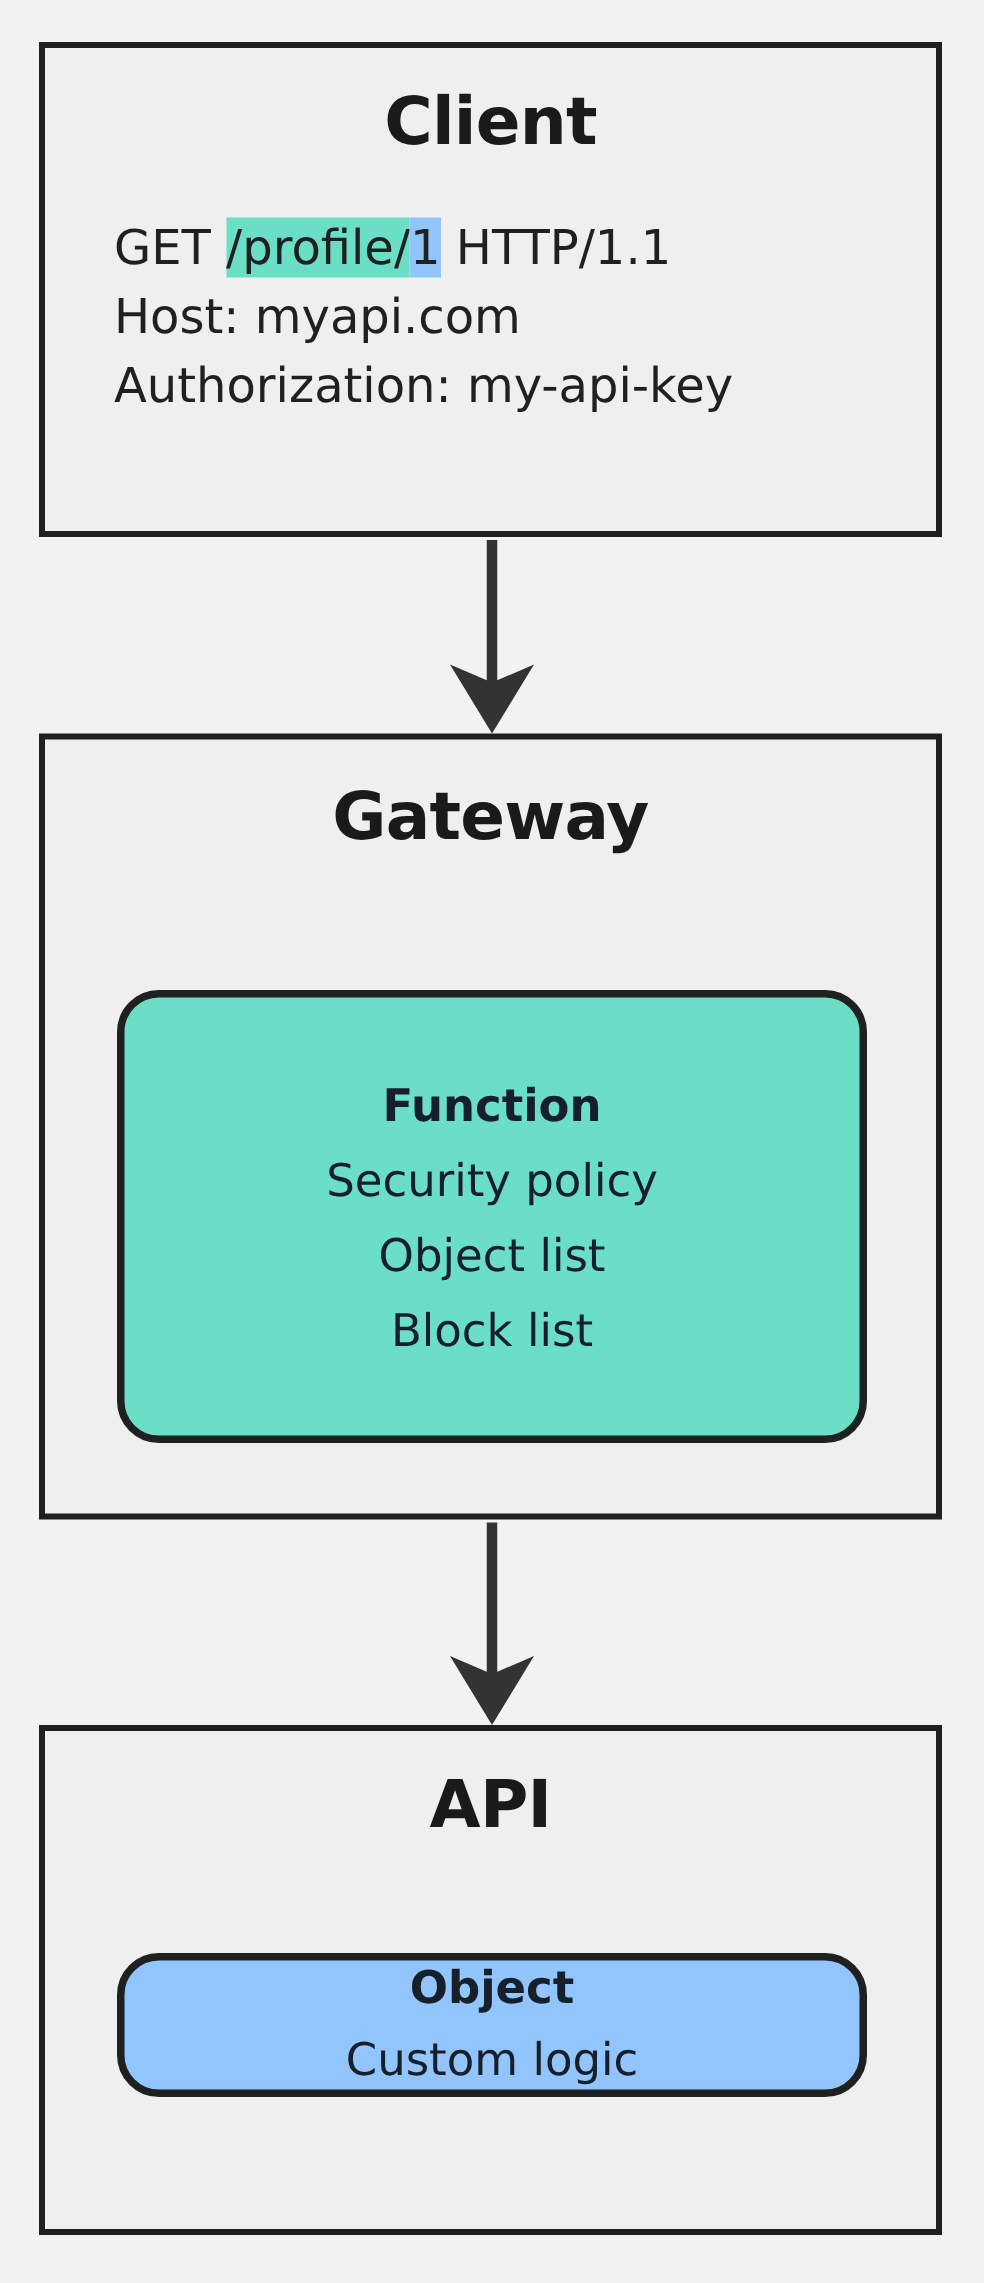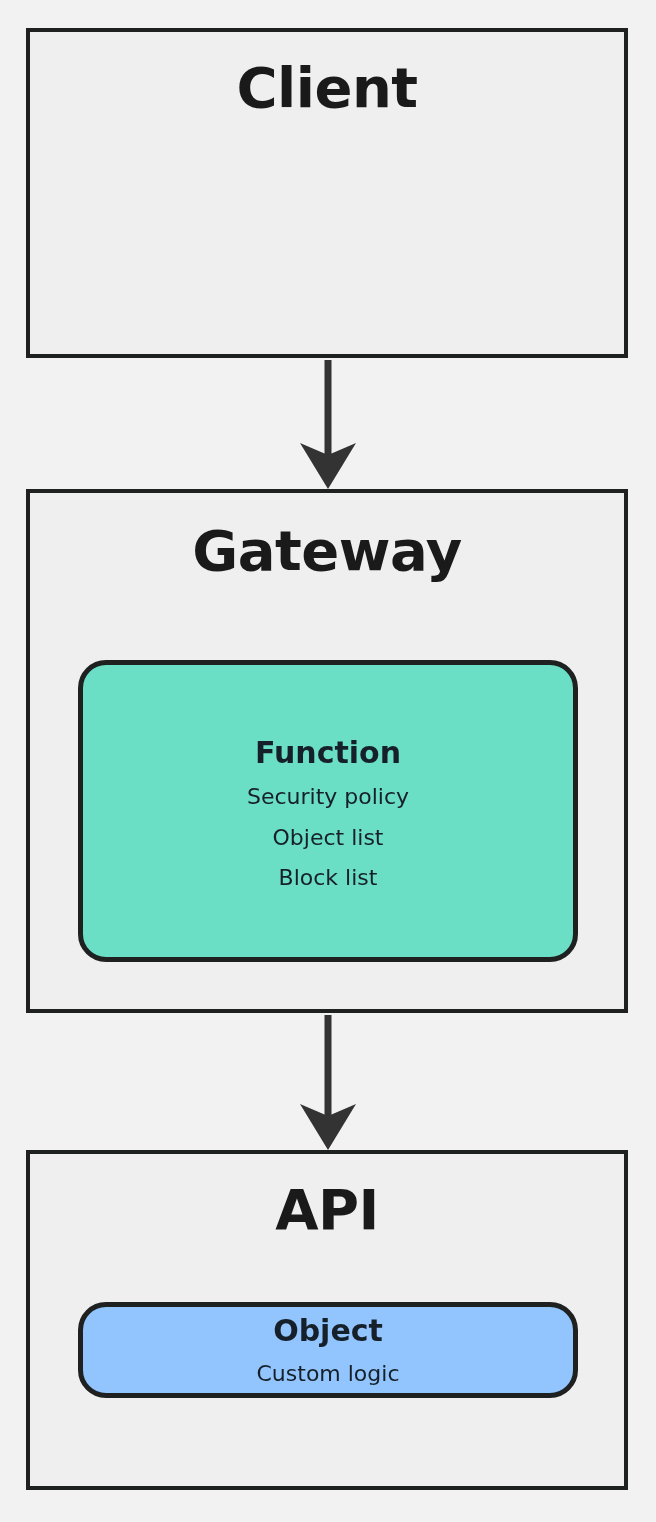--- a/index.html
+++ b/index.html
@@ -26,21 +26,21 @@
   .node-box {
     position: absolute;
     box-sizing: border-box;
     background: #efefef;
     border: 4px solid #1f2020;
   }
 
   .node-title {
     text-align: center;
     font-weight: bold;
-    font-size: 56px;
+    font-size: 44px;
     line-height: 1.08;
     color: #1a1a1a;
     letter-spacing: -0.5px;
   }
 
   
   #client-box {
     left: 26px;
     top: 28px;
     width: 602px;
@@ -95,21 +95,21 @@
     justify-content: center;
     align-items: center;
   }
   .card-title {
     font-weight: bold;
     font-size: 30px;
     line-height: 1.18;
     color: #16202a;
   }
   .card-line {
-    font-size: 22px;
+    font-size: 30px;
     line-height: 1.2;
     color: #16202a;
   }
 
   #function-card {
     left: 78px;
     top: 660px;
     width: 500px;
     height: 302px;
     background: #6bdfc6;
@@ -134,20 +134,25 @@
     pointer-events: none;
   }
 </style>
 </head>
 <body>
 
 <div class="canvas">
 
   <div class="node-box" id="client-box">
     <div class="node-title">Client</div>
+    <div class="request-lines">
+      <div><span>GET </span><span class="hl-teal">/profile/</span><span class="hl-blue">1</span><span> HTTP/1.1</span></div>
+      <div>Host: myapi.com</div>
+      <div>Authorization: my-api-key</div>
+    </div>
   </div>
 
   <svg class="arrow" width="656" height="1522" viewBox="0 0 656 1522" aria-hidden="true">
     <line x1="328" y1="360" x2="328" y2="462" stroke="#333333" stroke-width="7"></line>
     <path d="M 328 489 L 300 443 L 328 455 L 356 443 Z" fill="#333333"></path>
   </svg>
 
   <div class="node-box" id="gateway-box">
     <div class="node-title">Gateway</div>
   </div>

